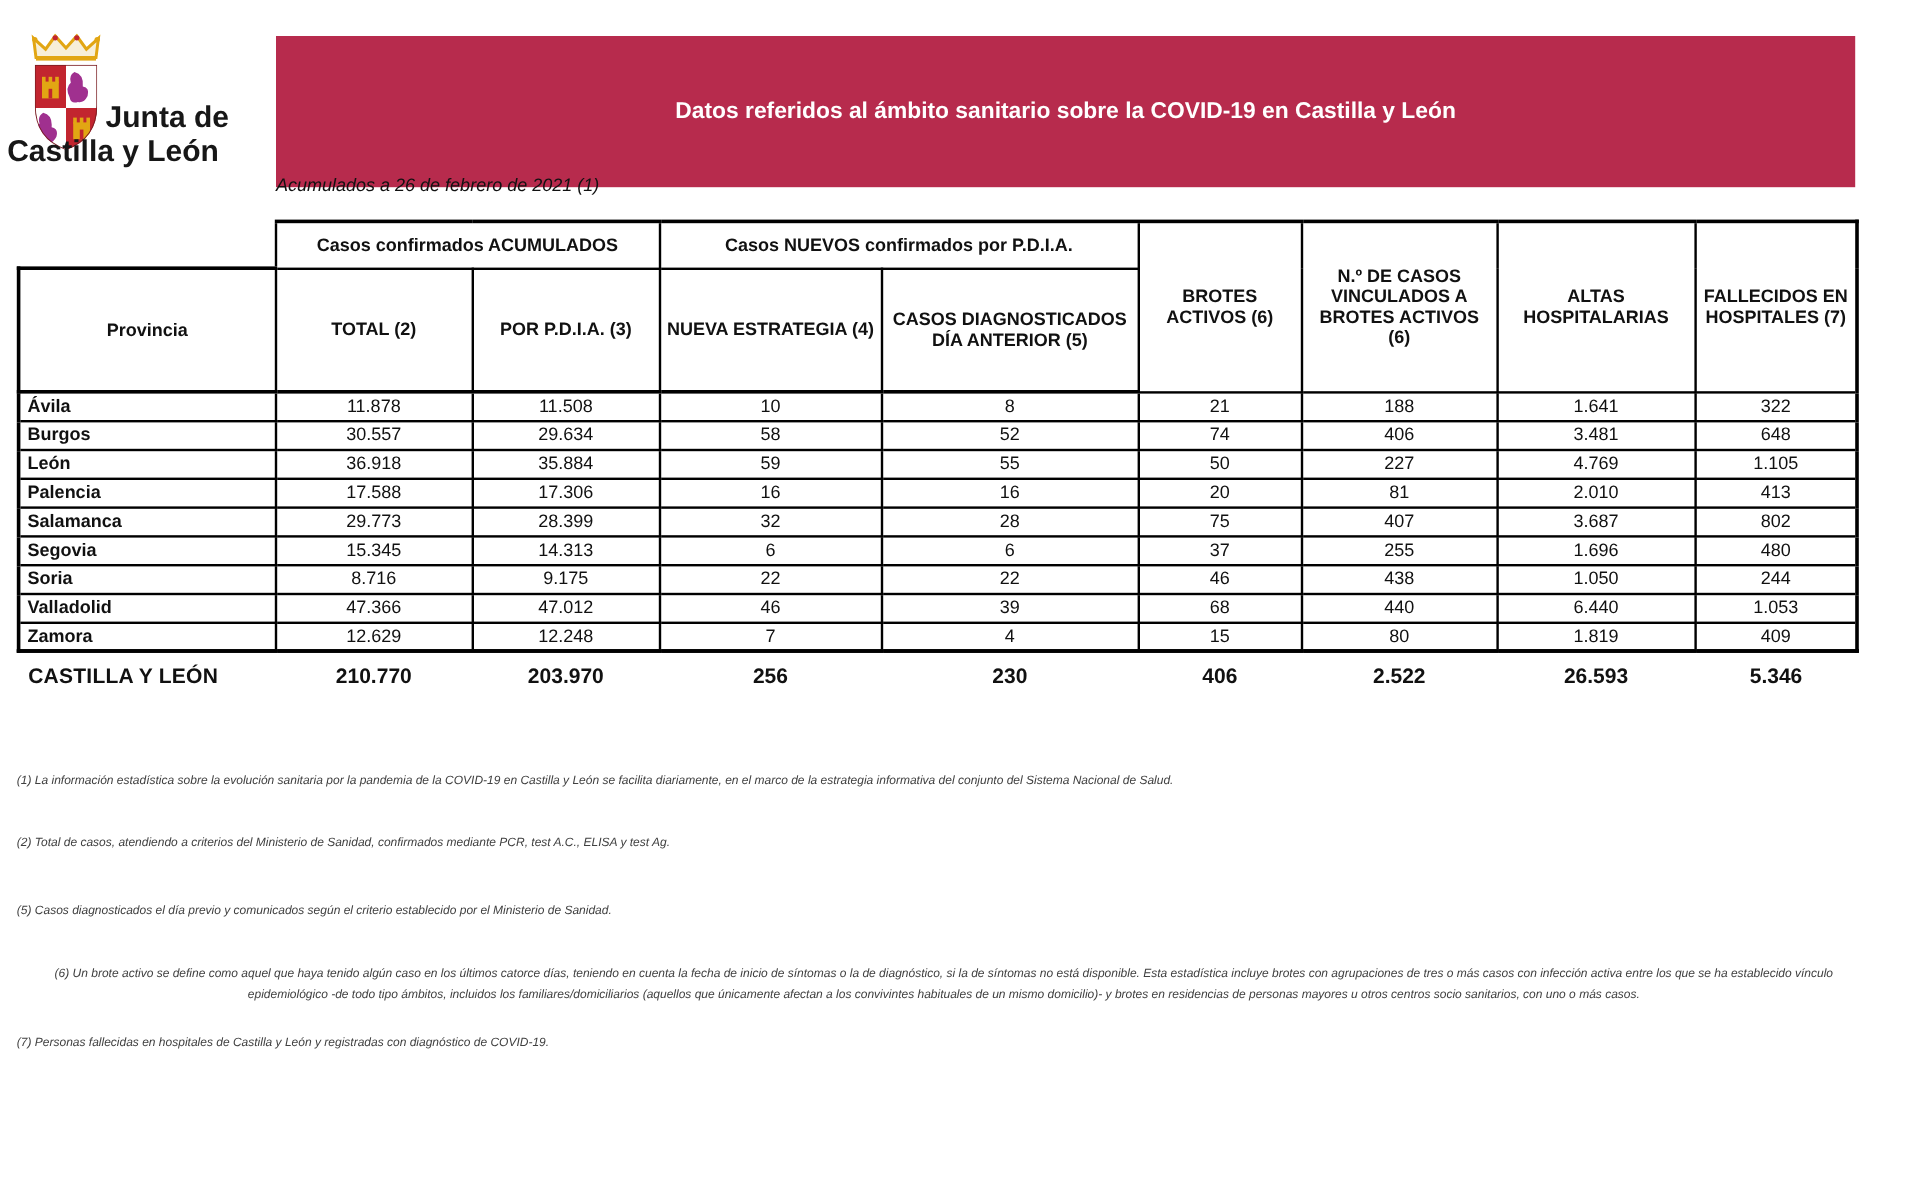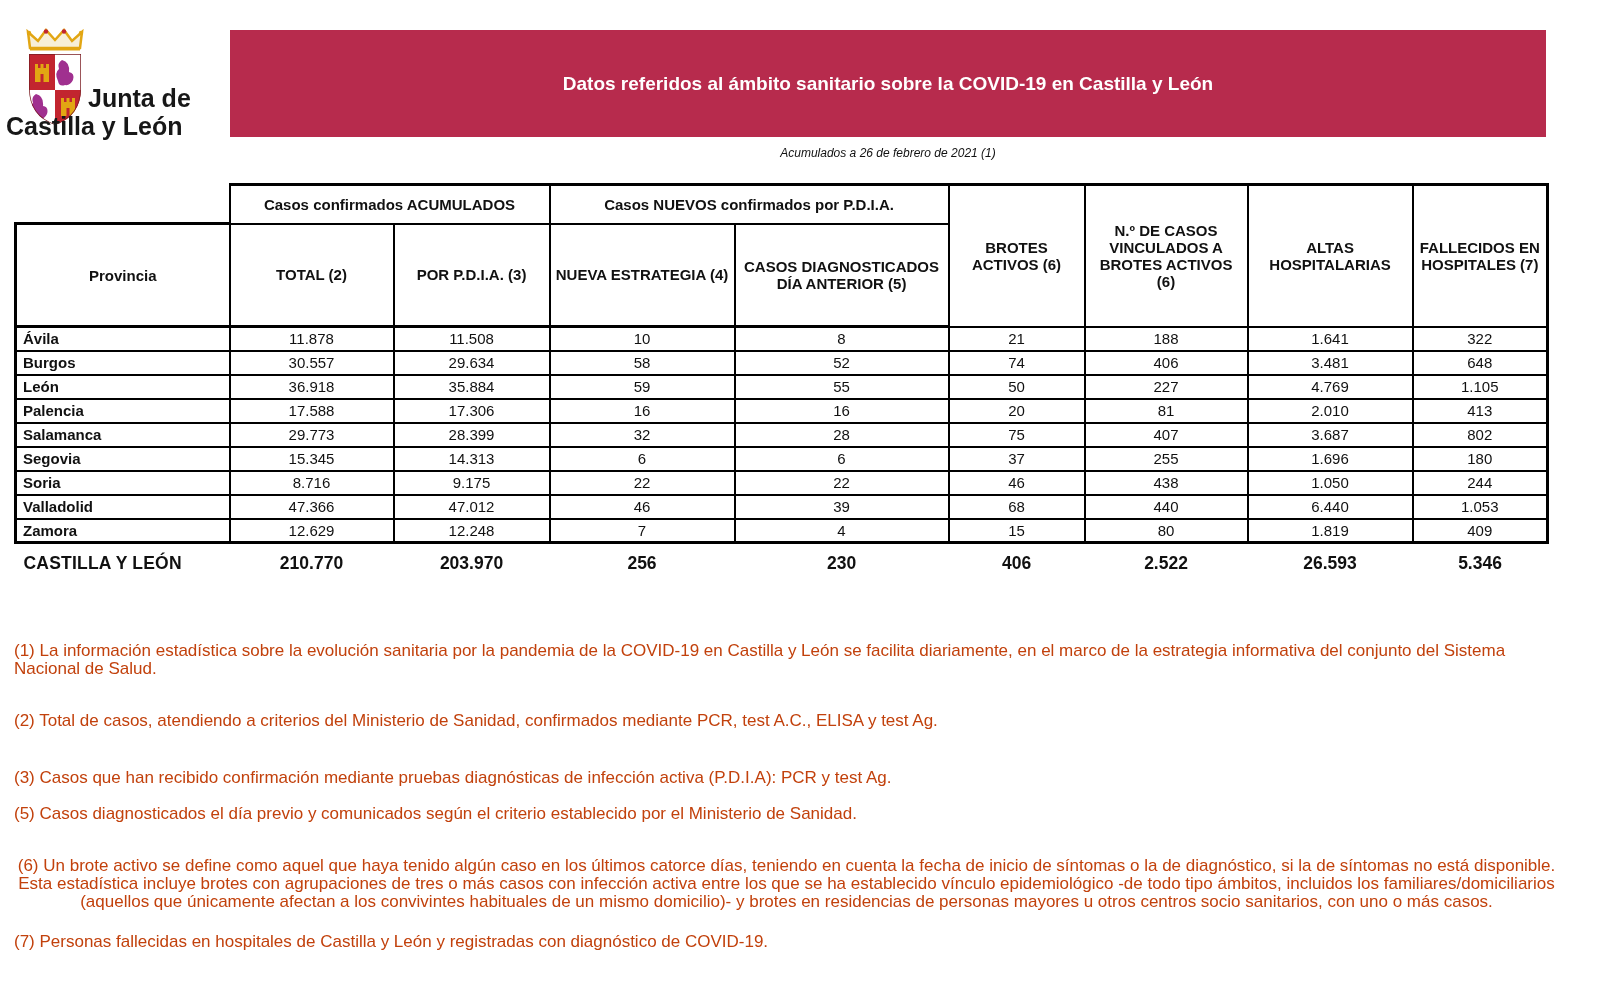--- a/index.html
+++ b/index.html
@@ -21,31 +21,31 @@
   .logo .l1 {
     position: absolute; left: 82px; top: 58px;
     font-size: 25px; font-weight: bold; color: #171717; letter-spacing: 0px;
   }
   .logo .l2 {
     position: absolute; left: 0px; top: 86px;
     font-size: 25px; font-weight: bold; color: #171717;
   }
 
   .banner {
-    position: absolute; left: 230px; top: 30px; width: 1316px; height: 107px;
+    position: absolute; left: 230px; top: 30px; width: 1316px; height: 126px;
     background: #b72b4d;
     display: flex; align-items: center; justify-content: center;
   }
   .banner .title {
     color: #ffffff; font-size: 19px; font-weight: bold; text-align: center;
   }
 
   .date-note {
     position: absolute; left: 230px; top: 146px; width: 1316px;
-    text-align: center; font-style: italic; font-size: 12px; color: #111;
+    text-align: left; font-style: italic; font-size: 15px; color: #111;
   }
 
   
   .table-wrap { position: absolute; left: 14px; top: 183px; width: 1532px; }
   table { border-collapse: collapse; width: 1532px; table-layout: fixed; }
   th, td {
     border: 2px solid #000;
     font-size: 15px; color: #111;
     padding: 1px 4px;
     overflow: hidden;
@@ -64,21 +64,21 @@
   tbody tr.last td { border-bottom-width: 3px; }
   tr.totals td {
     border: none; font-weight: bold; font-size: 17.5px;
     height: 36px; vertical-align: middle; text-align: center; padding-top: 6px;
   }
   tr.totals td.tlabel { text-align: left; padding-left: 8px; letter-spacing: 0.2px; }
 
   
   .footnotes {
     position: absolute; left: 14px; top: 642px; width: 1545px;
-    font-size: 17px; color: #c2410c; line-height: 18px;
+    font-style: italic; font-size: 10px; color: #404040; line-height: 18px;
   }
   .footnotes p { margin: 0; }
   .footnotes p.f1 { margin-bottom: 34px; }
   .footnotes p.f2 { margin-bottom: 39px; }
   .footnotes p.f3 { margin-bottom: 18px; }
   .footnotes p.f4 { margin-bottom: 17px; }
   .footnotes p.f5 { margin-bottom: 34px; }
   .footnotes p.f6 { margin-bottom: 22px; text-align: center; }
 </style>
 </head>
@@ -229,21 +229,21 @@
         </tr>
         <tr>
           <td class="prov">Segovia</td>
           <td class="num">15.345</td>
           <td class="num">14.313</td>
           <td class="num">6</td>
           <td class="num">6</td>
           <td class="num">37</td>
           <td class="num">255</td>
           <td class="num">1.696</td>
-          <td class="num right3">180</td>
+          <td class="num right3">480</td>
         </tr>
         <tr>
           <td class="prov">Soria</td>
           <td class="num">8.716</td>
           <td class="num">9.175</td>
           <td class="num">22</td>
           <td class="num">22</td>
           <td class="num">46</td>
           <td class="num">438</td>
           <td class="num">1.050</td>
@@ -284,17 +284,16 @@
         <td>26.593</td>
         <td>5.346</td>
       </tr>
     </tfoot>
   </table>
 </div>
 
 <div class="footnotes">
   <p class="f1">(1) La información estadística sobre la evolución sanitaria por la pandemia de la COVID-19 en Castilla y León se facilita diariamente, en el marco de la estrategia informativa del conjunto del Sistema Nacional de Salud.</p>
   <p class="f2">(2) Total de casos, atendiendo a criterios del Ministerio de Sanidad, confirmados mediante PCR, test A.C., ELISA y test Ag.</p>
-  <p class="f3">(3) Casos que han recibido confirmación mediante pruebas diagnósticas de infección activa (P.D.I.A): PCR y test Ag.</p>
   <p class="f5">(5) Casos diagnosticados el día previo y comunicados según el criterio establecido por el Ministerio de Sanidad.</p>
   <p class="f6">(6) Un brote activo se define como aquel que haya tenido algún caso en los últimos catorce días, teniendo en cuenta la fecha de inicio de síntomas o la de diagnóstico, si la de síntomas no está disponible. Esta estadística incluye brotes con agrupaciones de tres o más casos con infección activa entre los que se ha establecido vínculo epidemiológico -de todo tipo ámbitos, incluidos los familiares/domiciliarios (aquellos que únicamente afectan a los convivintes habituales de un mismo domicilio)- y brotes en residencias de personas mayores u otros centros socio sanitarios, con uno o más casos.</p>
   <p class="f7">(7) Personas fallecidas en hospitales de Castilla y León y registradas con diagnóstico de COVID-19.</p>
 </div>
 
 </body></html>

